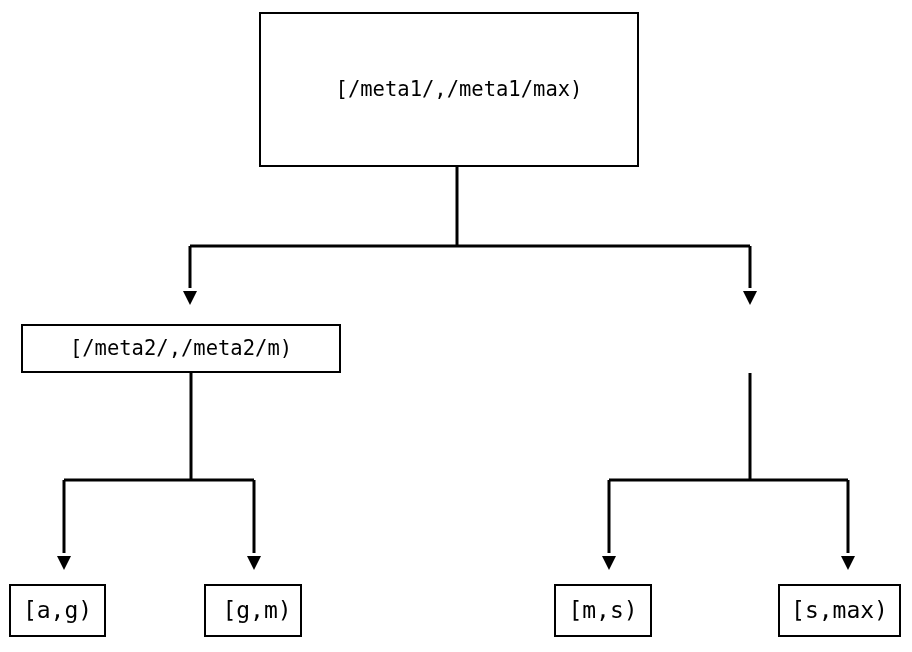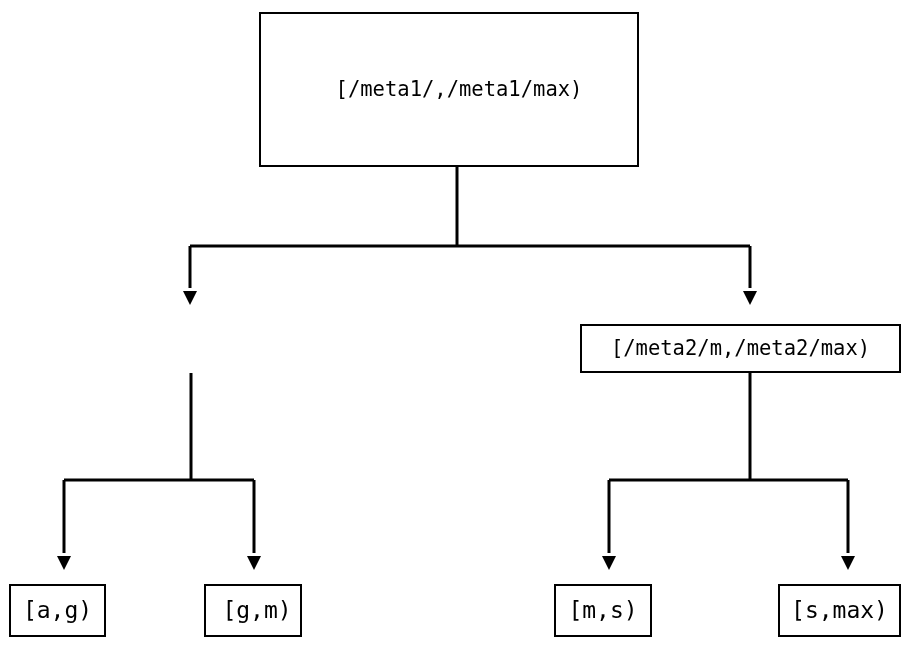--- a/index.html
+++ b/index.html
@@ -124,24 +124,24 @@
       <path d="M 750 480 L 848 480" stroke="#000000" stroke-width="3" fill="none"></path>
       <path d="M 848 480 L 848 553" stroke="#000000" stroke-width="3" fill="none"></path>
       <polygon points="841,556 855,556 848,570" fill="#000000"></polygon>
     </g>
   </svg>
 
   <div class="node-box" id="node-root">
     <span class="node-label">[/meta1/,/meta1/max)</span>
   </div>
 
+  <div class="node-box" id="node-mid-left">
+    <span class="node-label">[/meta2/,/meta2/m)</span>
+  </div>
 
-  <div class="node-box" id="node-mid-right">
-    <span class="node-label">[/meta2/m,/meta2/max)</span>
-  </div>
 
   <div class="node-box leaf-box" id="node-leaf-ag">
     <span class="node-label">[a,g)</span>
   </div>
 
   <div class="node-box leaf-box" id="node-leaf-gm">
     <span class="node-label">[g,m)</span>
   </div>
 
   <div class="node-box leaf-box" id="node-leaf-ms">

